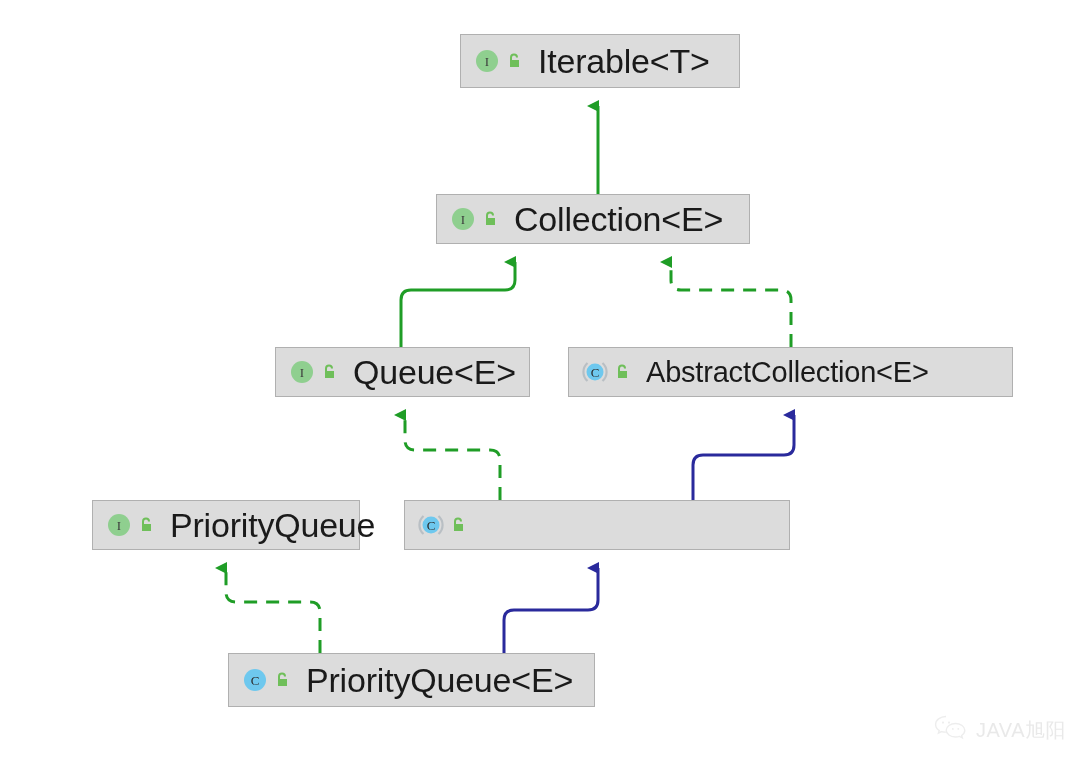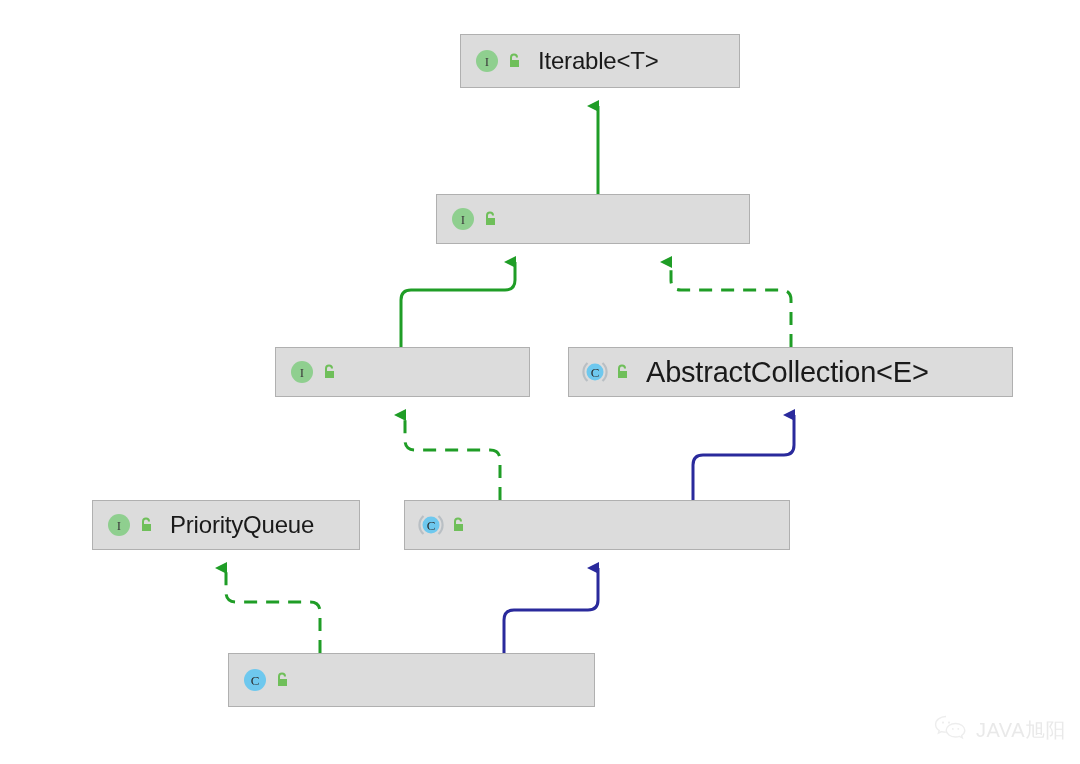--- a/index.html
+++ b/index.html
@@ -55,21 +55,21 @@
     width: 20px;
     height: 20px;
     flex: 0 0 auto;
     margin-left: 3px;
     display: flex;
     align-items: center;
     justify-content: center;
   }
   .node-label {
     margin-left: 14px;
-    font-size: 24px;
+    font-size: 34px;
     color: #1a1a1a;
     letter-spacing: -0.2px;
     line-height: 1;
   }
   .uml-node.size-sm .node-label { font-size: 29px; }
 
   #watermark {
     position: absolute;
     right: 14px;
     bottom: 18px;
@@ -155,37 +155,39 @@
           <text x="14" y="19" text-anchor="middle" font-family="Liberation Serif, serif" font-size="13" fill="#3c3c3c">I</text>
         </svg>
       </span>
       <span class="vis-icon">
         <svg width="18" height="18" viewBox="0 0 18 18" xmlns="http://www.w3.org/2000/svg">
           <path d="M6 8 V5.5 A3 3 0 0 1 12 5.5" fill="none" stroke="#6fbf5a" stroke-width="2"></path>
           <rect x="5" y="8" width="9" height="7" fill="#6fbf5a"></rect>
         </svg>
       </span>
     </span>
+    <span class="node-label">Collection&lt;E&gt;</span>
   </div>
 
   <div class="uml-node" style="left:275px; top:347px; width:255px; height:50px;">
     <span class="node-icons">
       <span class="type-icon">
         <svg width="28" height="28" viewBox="0 0 28 28" xmlns="http://www.w3.org/2000/svg">
           <circle cx="14" cy="14" r="11" fill="#8fcf8f"></circle>
           <text x="14" y="19" text-anchor="middle" font-family="Liberation Serif, serif" font-size="13" fill="#3c3c3c">I</text>
         </svg>
       </span>
       <span class="vis-icon">
         <svg width="18" height="18" viewBox="0 0 18 18" xmlns="http://www.w3.org/2000/svg">
           <path d="M6 8 V5.5 A3 3 0 0 1 12 5.5" fill="none" stroke="#6fbf5a" stroke-width="2"></path>
           <rect x="5" y="8" width="9" height="7" fill="#6fbf5a"></rect>
         </svg>
       </span>
     </span>
+    <span class="node-label">Queue&lt;E&gt;</span>
   </div>
 
   <div class="uml-node size-sm" style="left:568px; top:347px; width:445px; height:50px;">
     <span class="node-icons">
       <span class="type-icon">
         <svg width="28" height="28" viewBox="0 0 28 28" xmlns="http://www.w3.org/2000/svg">
           <path d="M6.5 5 A12 12 0 0 0 6.5 23" fill="none" stroke="#b9bfc4" stroke-width="2.2"></path>
           <path d="M21.5 5 A12 12 0 0 1 21.5 23" fill="none" stroke="#b9bfc4" stroke-width="2.2"></path>
           <circle cx="14" cy="14" r="8.5" fill="#6ec8ee"></circle>
           <text x="14" y="19" text-anchor="middle" font-family="Liberation Serif, serif" font-size="13" fill="#2b2b2b">C</text>
@@ -246,20 +248,21 @@
           <text x="14" y="19" text-anchor="middle" font-family="Liberation Serif, serif" font-size="13" fill="#2b2b2b">C</text>
         </svg>
       </span>
       <span class="vis-icon">
         <svg width="18" height="18" viewBox="0 0 18 18" xmlns="http://www.w3.org/2000/svg">
           <path d="M6 8 V5.5 A3 3 0 0 1 12 5.5" fill="none" stroke="#6fbf5a" stroke-width="2"></path>
           <rect x="5" y="8" width="9" height="7" fill="#6fbf5a"></rect>
         </svg>
       </span>
     </span>
+    <span class="node-label">PriorityQueue&lt;E&gt;</span>
   </div>
 
   <div id="watermark">
     <span>
       <svg width="34" height="28" viewBox="0 0 34 28" xmlns="http://www.w3.org/2000/svg">
         <path d="M12 2.5 C6 2.5 1.6 6.2 1.6 10.5 c0 2.4 1.4 4.6 3.6 6 L4.4 19.2 l3.1-1.6
                  c1.4 0.4 2.9 0.6 4.5 0.5" fill="none" stroke="#d8d8d8" stroke-width="1.4"></path>
         <circle cx="9" cy="8.6" r="1.05" fill="#d8d8d8"></circle>
         <circle cx="15" cy="8.6" r="1.05" fill="#d8d8d8"></circle>
         <path d="M21.5 9.5 C26.6 9.5 30.8 12.6 30.8 16.3 c0 2.1 -1.3 4 -3.2 5.2 l0.7 2.3

